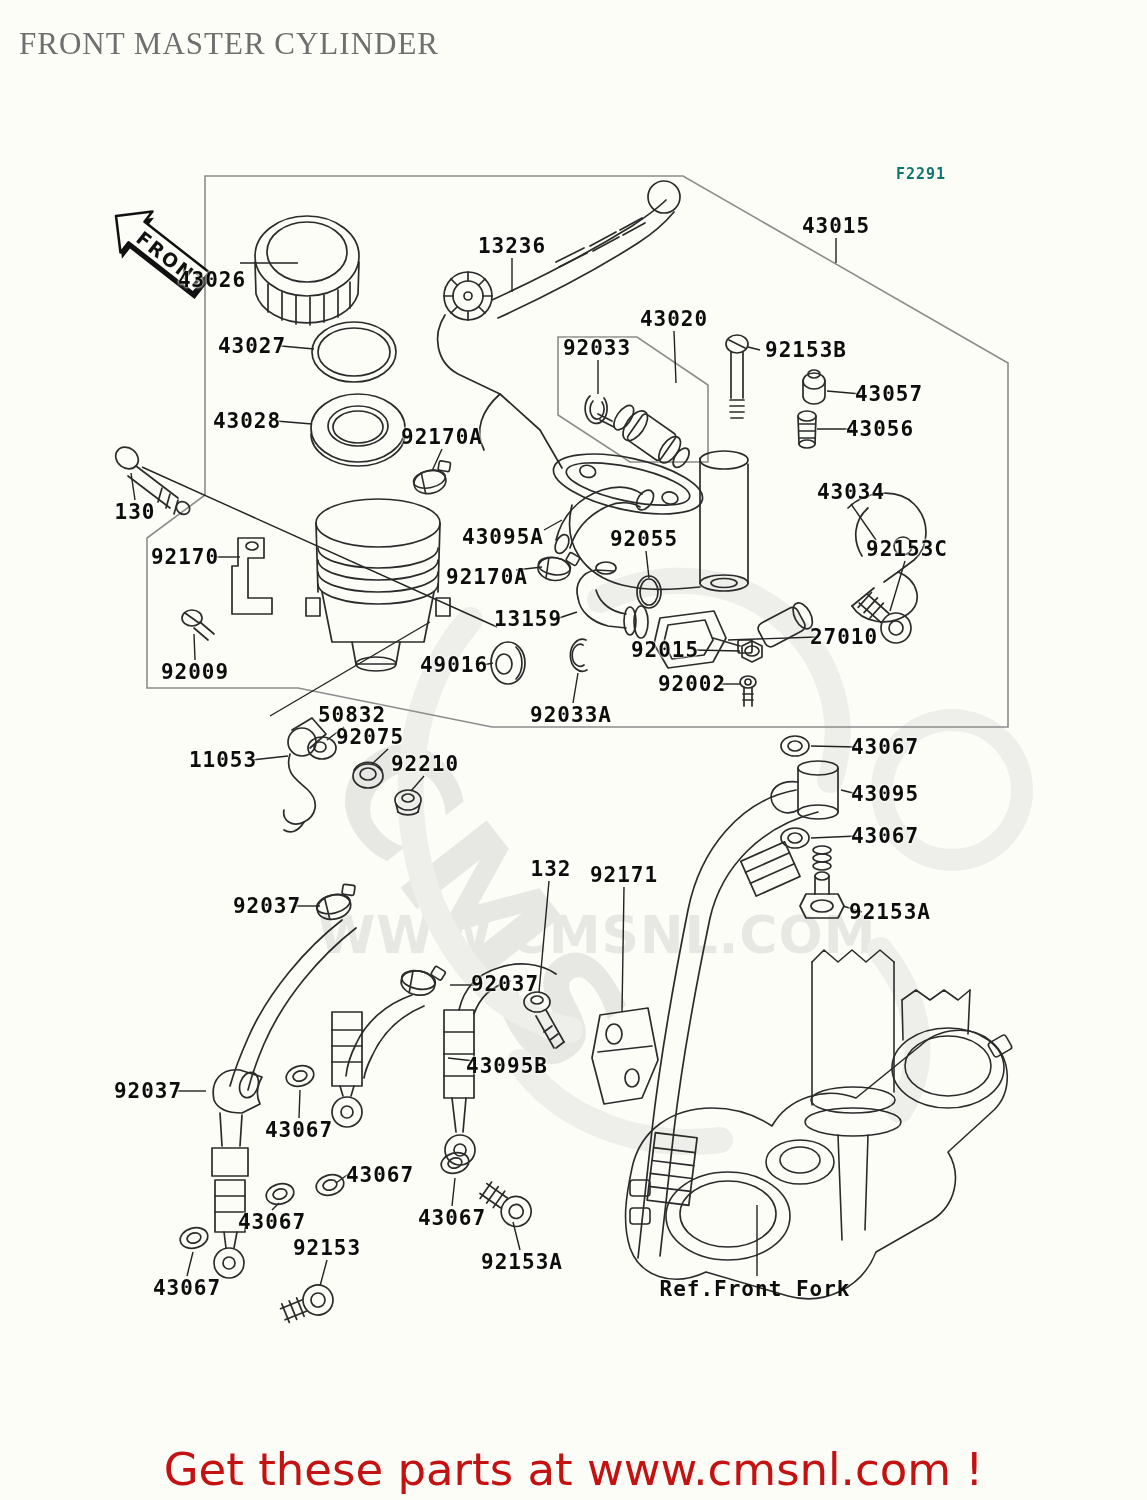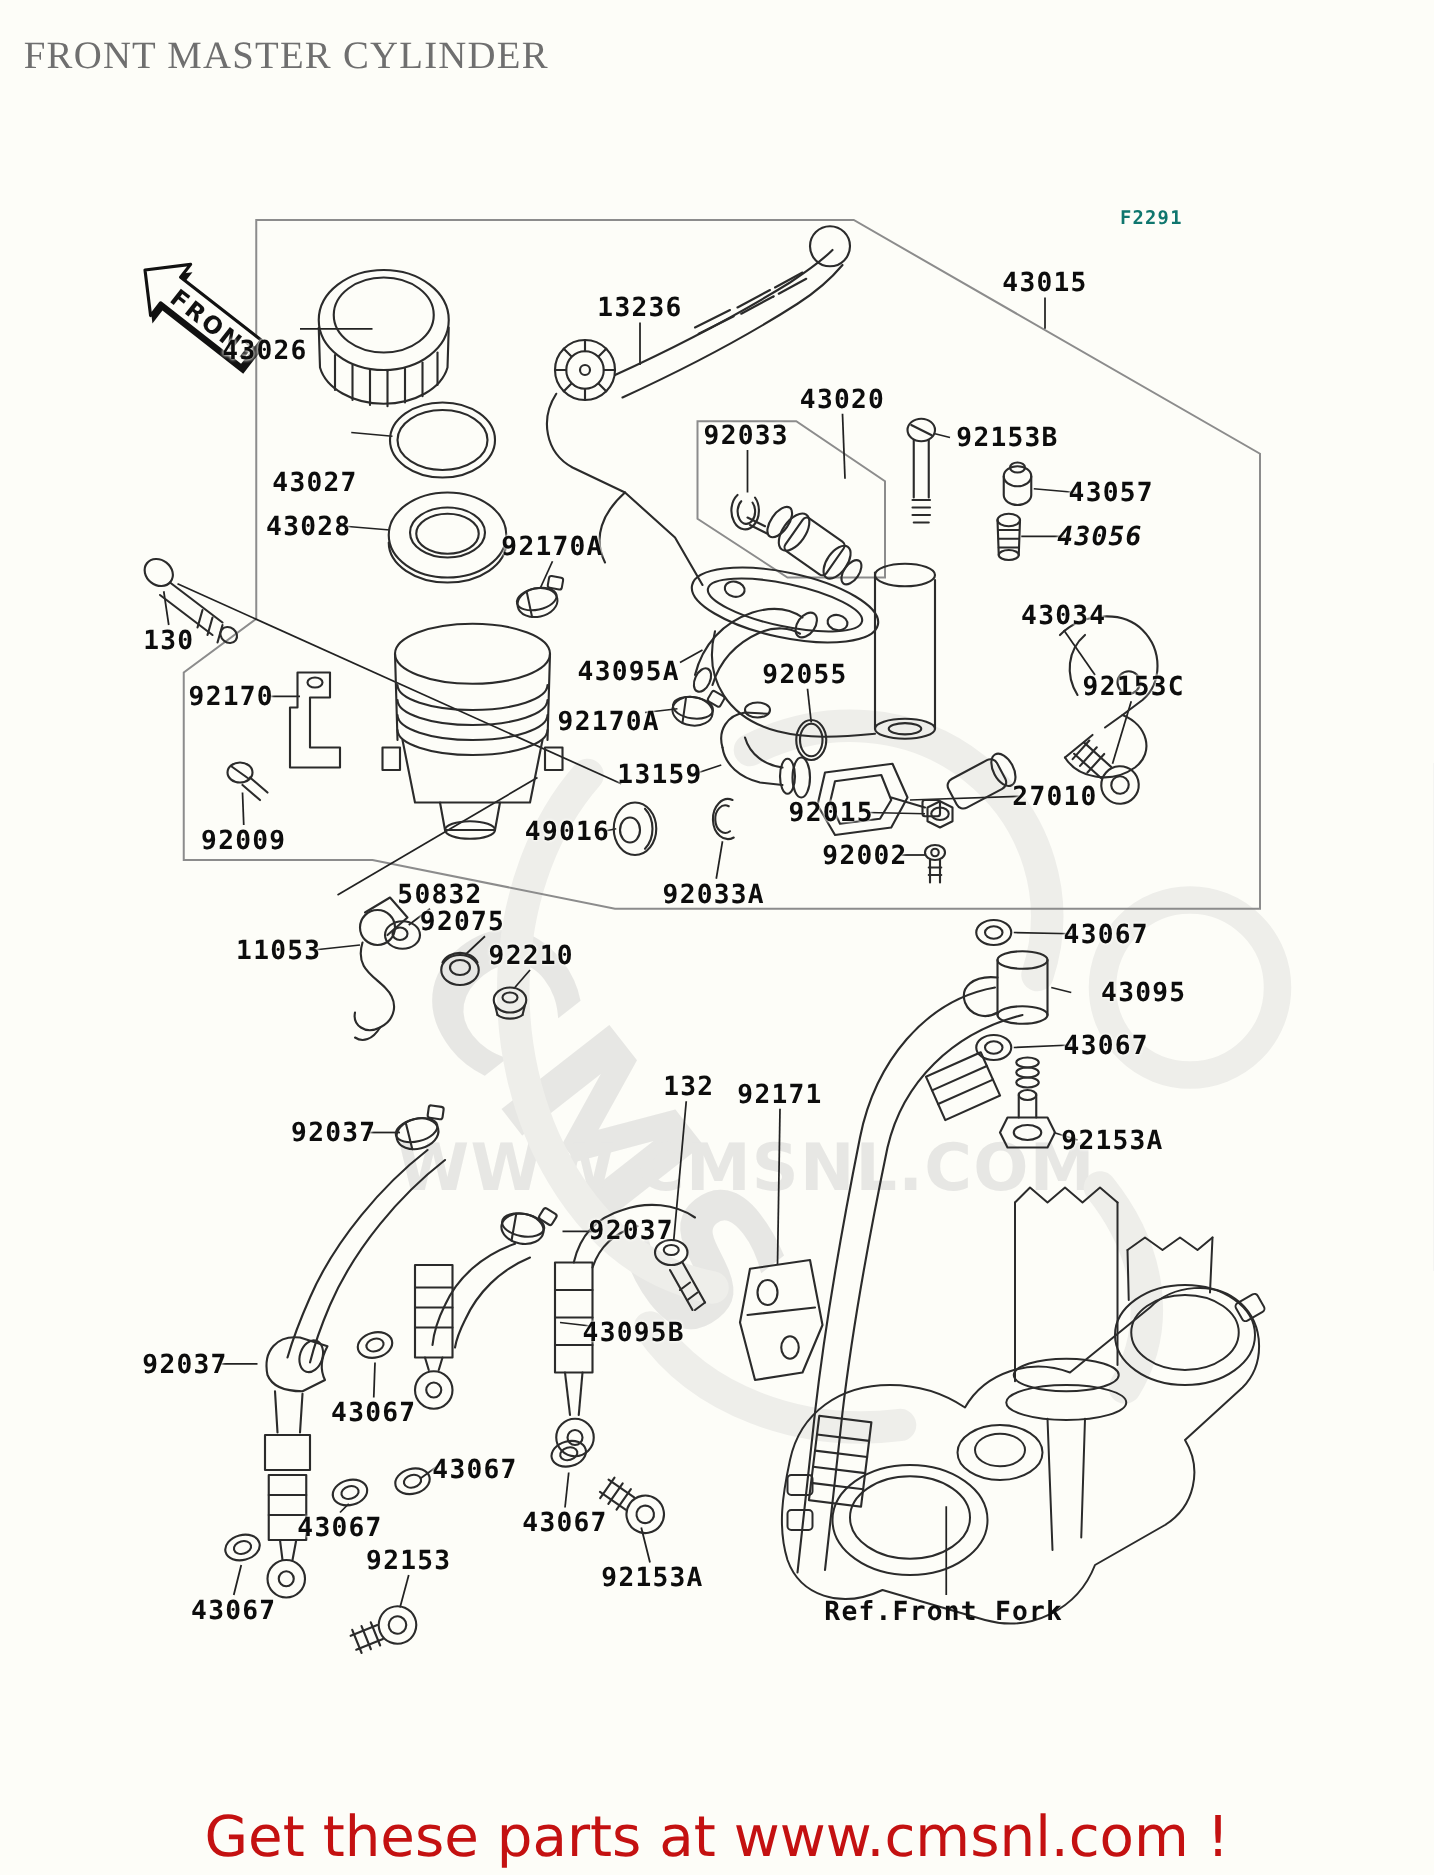--- a/index.html
+++ b/index.html
@@ -532,22 +532,22 @@
   </svg>
 
   <div id="label-layer">
       <div class="part-label" style="left: 212px; top: 263px; margin-top: 17px;">43026</div>
       <div class="part-label" style="left: 512px; top: 246px;">13236</div>
       <div class="part-label" style="left: 836px; top: 226px;">43015</div>
       <div class="part-label" style="left: 674px; top: 319px;">43020</div>
       <div class="part-label" style="left: 597px; top: 348px;">92033</div>
       <div class="part-label" style="left: 806px; top: 350px;">92153B</div>
       <div class="part-label" style="left: 889px; top: 394px;">43057</div>
-      <div class="part-label" style="left: 252px; top: 346px; margin-top: 40px;">43027</div>
-      <div class="part-label" style="left: 880px; top: 429px; font-style: italic;">43056</div>
+      <div class="part-label" style="left: 252px; top: 346px;">43027</div>
+      <div class="part-label" style="left: 880px; top: 429px;">43056</div>
       <div class="part-label" style="left: 247px; top: 421px;">43028</div>
       <div class="part-label" style="left: 442px; top: 437px;">92170A</div>
       <div class="part-label" style="left: 851px; top: 492px;">43034</div>
       <div class="part-label" style="left: 135px; top: 512px;">130</div>
       <div class="part-label" style="left: 503px; top: 537px;">43095A</div>
       <div class="part-label" style="left: 644px; top: 539px;">92055</div>
       <div class="part-label" style="left: 907px; top: 549px;">92153C</div>
       <div class="part-label" style="left: 185px; top: 557px;">92170</div>
       <div class="part-label" style="left: 487px; top: 577px;">92170A</div>
       <div class="part-label" style="left: 528px; top: 619px;">13159</div>
@@ -555,21 +555,21 @@
       <div class="part-label" style="left: 665px; top: 650px;">92015</div>
       <div class="part-label" style="left: 454px; top: 665px;">49016</div>
       <div class="part-label" style="left: 195px; top: 672px;">92009</div>
       <div class="part-label" style="left: 692px; top: 684px;">92002</div>
       <div class="part-label" style="left: 571px; top: 715px;">92033A</div>
       <div class="part-label" style="left: 352px; top: 715px;">50832</div>
       <div class="part-label" style="left: 370px; top: 737px;">92075</div>
       <div class="part-label" style="left: 885px; top: 747px;">43067</div>
       <div class="part-label" style="left: 223px; top: 760px;">11053</div>
       <div class="part-label" style="left: 425px; top: 764px; text-align: right;">92210</div>
-      <div class="part-label" style="left: 915px; top: 794px;">43095</div>
+      <div class="part-label" style="left: 885px; top: 794px;">43095</div>
       <div class="part-label" style="left: 885px; top: 836px;">43067</div>
       <div class="part-label" style="left: 551px; top: 869px;">132</div>
       <div class="part-label" style="left: 624px; top: 875px;">92171</div>
       <div class="part-label" style="left: 267px; top: 906px;">92037</div>
       <div class="part-label" style="left: 890px; top: 912px;">92153A</div>
       <div class="part-label" style="left: 505px; top: 984px;">92037</div>
       <div class="part-label" style="left: 507px; top: 1066px;">43095B</div>
       <div class="part-label" style="left: 148px; top: 1091px;">92037</div>
       <div class="part-label" style="left: 299px; top: 1130px;">43067</div>
       <div class="part-label" style="left: 380px; top: 1175px;">43067</div>

